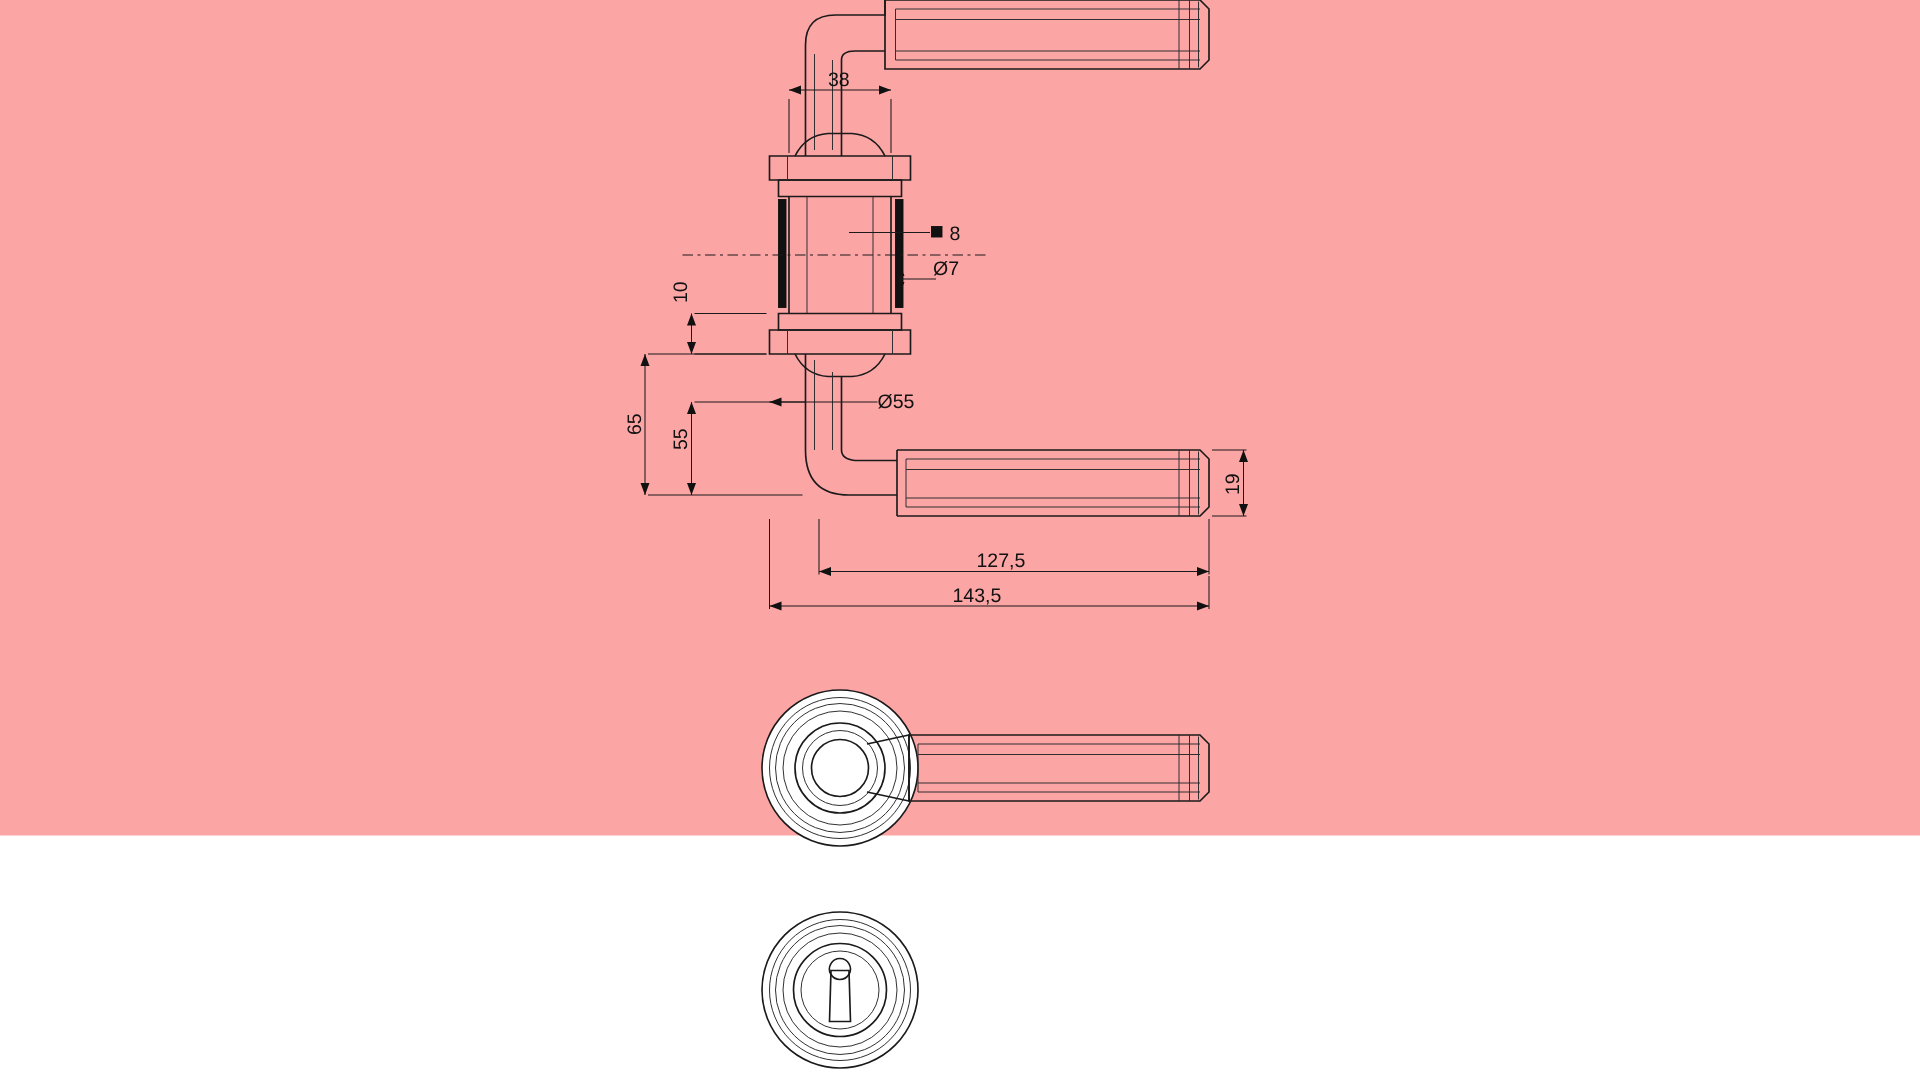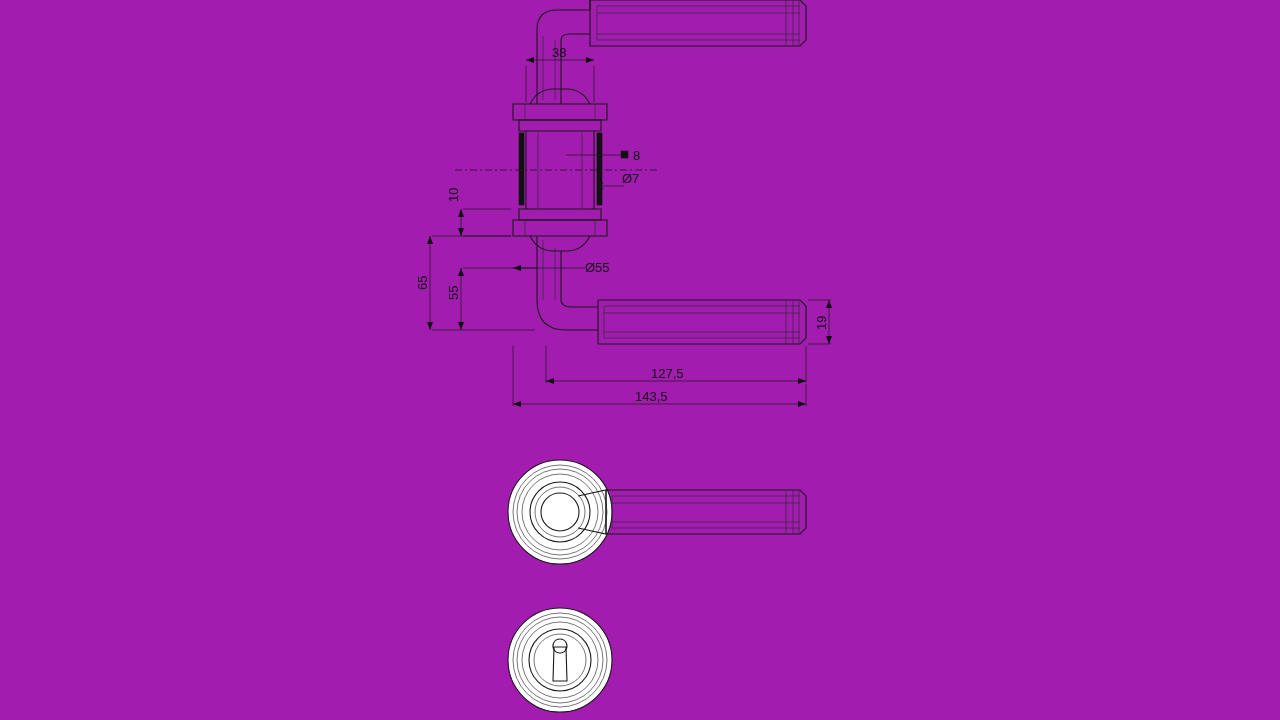--- a/index.html
+++ b/index.html
@@ -9,22 +9,22 @@
   }
   body {
     width: 1280px;
     height: 720px;
     overflow: hidden;
     font-family: "Liberation Sans", sans-serif;
   }
   #canvas {
     position: relative;
     width: 1280px;
-    height: 720px;
-    background: #a21caf;
+    height: 557px;
+    background: #fca5a5;
   }
   svg#drawing {
     display: block;
     width: 1280px;
     height: 720px;
   }
   .ln {
     stroke: #1a1a1a;
     stroke-width: 1.1;
     fill: none;

